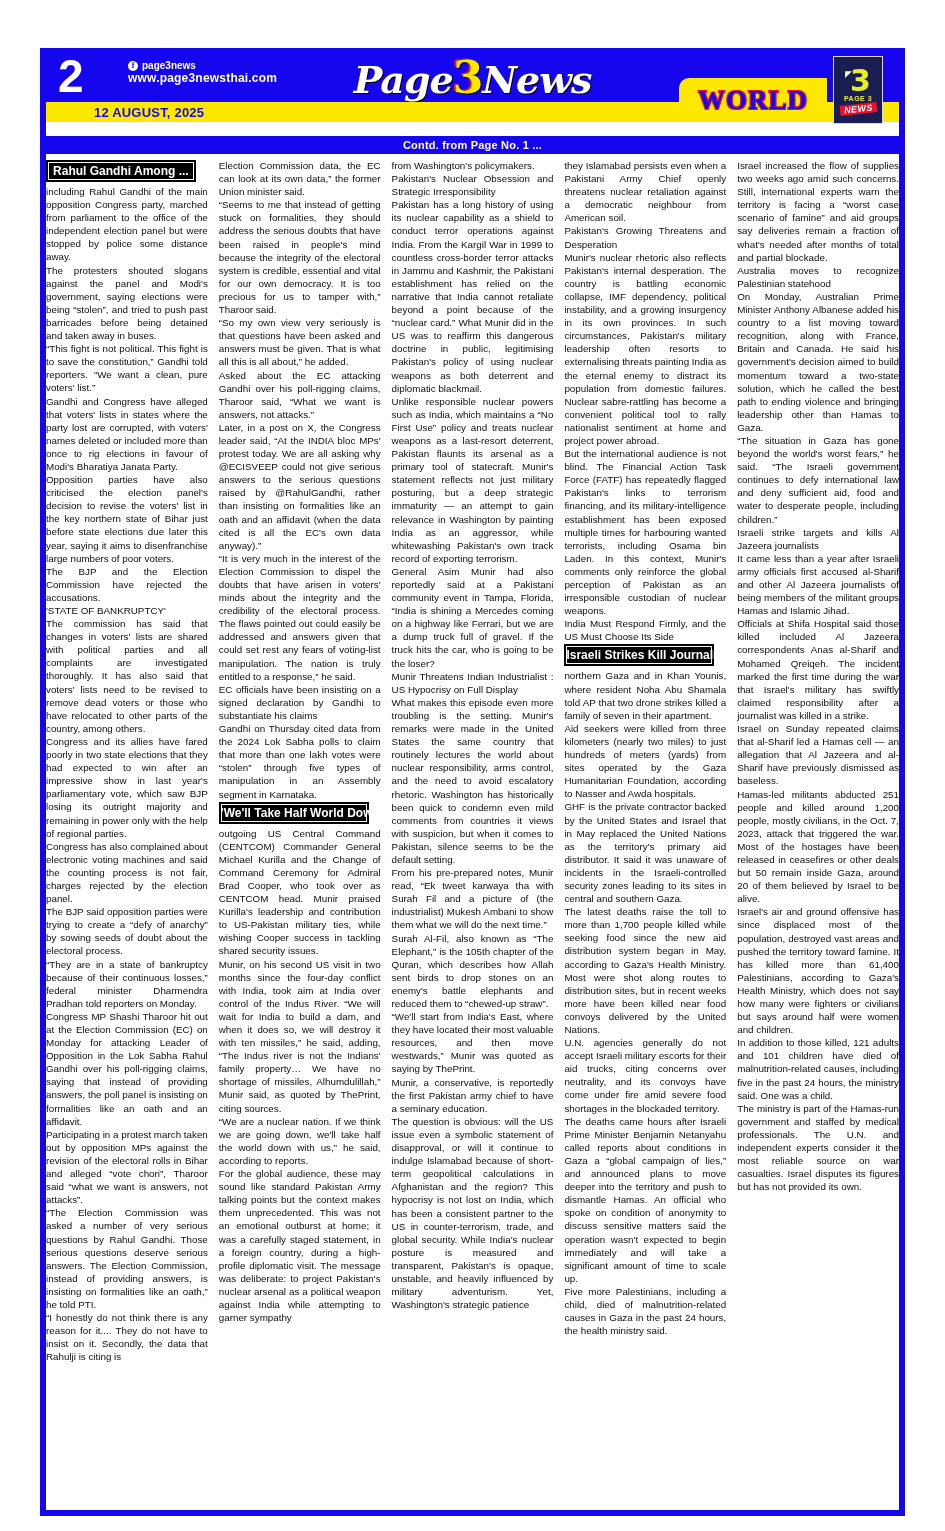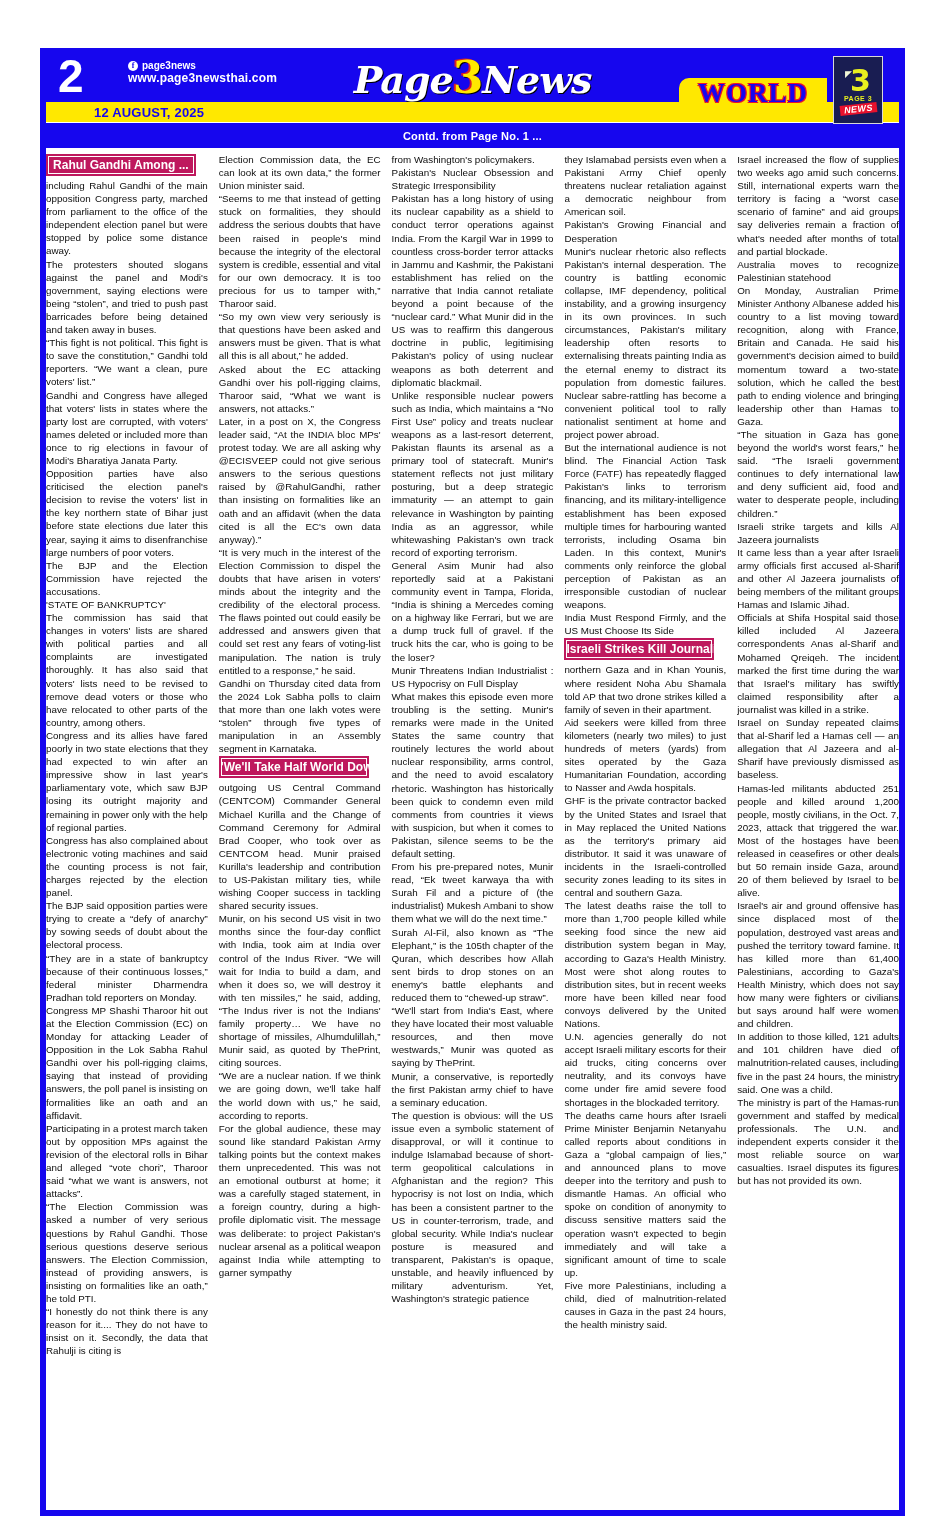--- a/index.html
+++ b/index.html
@@ -31,21 +31,21 @@
     font-size:38px;line-height:46px;color:#fff;letter-spacing:-1px;
     text-shadow:1px 1px 0 #000;
   }
   .masthead .m3{
     color:#ffe800;font-size:44px;font-style:normal;
     text-shadow:-2px -1px 0 #d81f26,1px 1px 0 #000;
   }
   .world-band{
     position:absolute;right:72px;top:24px;width:148px;height:44px;
     background:#ffe800;border-radius:10px 0 0 2px;
-    display:flex;justify-content:center;z-index:3;
+    display:flex;align-items:center;justify-content:center;z-index:3;
   }
   .world-label{
     font-family:"Liberation Serif",serif;font-weight:bold;font-size:27px;
     color:#1606ee;letter-spacing:1px;
     text-shadow:-1px -1px 0 #e8112d,1px -1px 0 #e8112d,-1px 1px 0 #e8112d,1px 1px 0 #e8112d;
   }
   .logo-box{
     position:absolute;right:16px;top:2px;width:48px;height:66px;background:#191d52;
     border:1px solid #d8d8d8;z-index:4;display:flex;flex-direction:column;
     align-items:center;justify-content:flex-start;
@@ -56,29 +56,29 @@
   }
   .logo-3::before{content:"◤";color:#f3f8d8;font-size:9px;vertical-align:14px;margin-right:-2px;}
   .logo-page3{color:#e8ef1f;font-size:7px;font-weight:bold;letter-spacing:0.5px;margin-top:-1px;}
   .logo-news{
     margin-top:2px;background:#e8112d;color:#fff;font-weight:bold;font-style:italic;
     font-size:9px;padding:0 4px;transform:rotate(-6deg);letter-spacing:0.5px;
   }
   .date-strip{position:relative;height:20px;background:#ffe800;display:flex;align-items:center;}
   .date-text{color:#1606ee;font-weight:bold;font-size:13px;padding-left:8px;letter-spacing:0.2px;margin-left:40px;}
   .contd-bar{
-    height:25px;background:#1606ee;margin-top:1px;display:flex;
+    height:18px;background:#1606ee;margin-top:14px;display:flex;
     align-items:center;justify-content:center;
   }
   .contd-text{color:#fff;font-weight:bold;font-size:11px;letter-spacing:0.2px;}
   
   .columns{display:flex;gap:11px;margin-top:5px;}
   .col{flex:1;min-width:0;}
   .headline-box{
-    background:#be185d;color:#fff;font-weight:bold;font-size:12px;line-height:14px;
+    background:#000000;color:#fff;font-weight:bold;font-size:12px;line-height:14px;
     text-align:center;padding:4px 2px;margin:1px 12px 3px 0;
     outline:1px solid #fff;outline-offset:-3px;white-space:nowrap;overflow:hidden;
   }
   .para{
     margin:0;font-size:9.8px;line-height:13.1px;text-align:justify;color:#0d0d0d;
   }
 </style>
 </head>
 <body>
 
@@ -132,20 +132,21 @@
         <p class="para">“The Election Commission was asked a number of very serious questions by Rahul Gandhi. Those serious questions deserve serious answers. The Election Commission, instead of providing answers, is insisting on formalities like an oath,” he told PTI.</p>
         <p class="para">“I honestly do not think there is any reason for it.... They do not have to insist on it. Secondly, the data that Rahulji is citing is</p>
       </div>
       <div class="col">
         <p class="para">Election Commission data, the EC can look at its own data,” the former Union minister said.</p>
         <p class="para">“Seems to me that instead of getting stuck on formalities, they should address the serious doubts that have been raised in people's mind because the integrity of the electoral system is credible, essential and vital for our own democracy. It is too precious for us to tamper with,” Tharoor said.</p>
         <p class="para">“So my own view very seriously is that questions have been asked and answers must be given. That is what all this is all about,” he added.</p>
         <p class="para">Asked about the EC attacking Gandhi over his poll-rigging claims, Tharoor said, “What we want is answers, not attacks.”</p>
         <p class="para">Later, in a post on X, the Congress leader said, “At the INDIA bloc MPs' protest today. We are all asking why @ECISVEEP could not give serious answers to the serious questions raised by @RahulGandhi, rather than insisting on formalities like an oath and an affidavit (when the data cited is all the EC's own data anyway).”</p>
         <p class="para">“It is very much in the interest of the Election Commission to dispel the doubts that have arisen in voters' minds about the integrity and the credibility of the electoral process. The flaws pointed out could easily be addressed and answers given that could set rest any fears of voting-list manipulation. The nation is truly entitled to a response,” he said.</p>
+        <p class="para">EC officials have been insisting on a signed declaration by Gandhi to substantiate his claims</p>
         <p class="para">Gandhi on Thursday cited data from the 2024 Lok Sabha polls to claim that more than one lakh votes were “stolen” through five types of manipulation in an Assembly segment in Karnataka.</p>
         <div class="headline-box">'We'll Take Half World Down ...</div>
         <p class="para">outgoing US Central Command (CENTCOM) Commander General Michael Kurilla and the Change of Command Ceremony for Admiral Brad Cooper, who took over as CENTCOM head. Munir praised Kurilla's leadership and contribution to US-Pakistan military ties, while wishing Cooper success in tackling shared security issues.</p>
         <p class="para">Munir, on his second US visit in two months since the four-day conflict with India, took aim at India over control of the Indus River. “We will wait for India to build a dam, and when it does so, we will destroy it with ten missiles,” he said, adding, “The Indus river is not the Indians' family property… We have no shortage of missiles, Alhumdulillah,” Munir said, as quoted by ThePrint, citing sources.</p>
         <p class="para">“We are a nuclear nation. If we think we are going down, we'll take half the world down with us,” he said, according to reports.</p>
         <p class="para">For the global audience, these may sound like standard Pakistan Army talking points but the context makes them unprecedented. This was not an emotional outburst at home; it was a carefully staged statement, in a foreign country, during a high-profile diplomatic visit. The message was deliberate: to project Pakistan's nuclear arsenal as a political weapon against India while attempting to garner sympathy</p>
       </div>
       <div class="col">
         <p class="para">from Washington's policymakers.</p>
         <p class="para">Pakistan's Nuclear Obsession and Strategic Irresponsibility</p>
@@ -155,21 +156,21 @@
         <p class="para">Munir Threatens Indian Industrialist : US Hypocrisy on Full Display</p>
         <p class="para">What makes this episode even more troubling is the setting. Munir's remarks were made in the United States the same country that routinely lectures the world about nuclear responsibility, arms control, and the need to avoid escalatory rhetoric. Washington has historically been quick to condemn even mild comments from countries it views with suspicion, but when it comes to Pakistan, silence seems to be the default setting.</p>
         <p class="para">From his pre-prepared notes, Munir read, “Ek tweet karwaya tha with Surah Fil and a picture of (the industrialist) Mukesh Ambani to show them what we will do the next time.”</p>
         <p class="para">Surah Al-Fil, also known as “The Elephant,” is the 105th chapter of the Quran, which describes how Allah sent birds to drop stones on an enemy's battle elephants and reduced them to “chewed-up straw”.</p>
         <p class="para">“We'll start from India's East, where they have located their most valuable resources, and then move westwards,” Munir was quoted as saying by ThePrint.</p>
         <p class="para">Munir, a conservative, is reportedly the first Pakistan army chief to have a seminary education.</p>
         <p class="para">The question is obvious: will the US issue even a symbolic statement of disapproval, or will it continue to indulge Islamabad because of short-term geopolitical calculations in Afghanistan and the region? This hypocrisy is not lost on India, which has been a consistent partner to the US in counter-terrorism, trade, and global security. While India's nuclear posture is measured and transparent, Pakistan's is opaque, unstable, and heavily influenced by military adventurism. Yet, Washington's strategic patience</p>
       </div>
       <div class="col">
         <p class="para">they Islamabad persists even when a Pakistani Army Chief openly threatens nuclear retaliation against a democratic neighbour from American soil.</p>
-        <p class="para">Pakistan's Growing Financial and Desperation</p>
+        <p class="para">Pakistan's Growing Threatens and Desperation</p>
         <p class="para">Munir's nuclear rhetoric also reflects Pakistan's internal desperation. The country is battling economic collapse, IMF dependency, political instability, and a growing insurgency in its own provinces. In such circumstances, Pakistan's military leadership often resorts to externalising threats painting India as the eternal enemy to distract its population from domestic failures. Nuclear sabre-rattling has become a convenient political tool to rally nationalist sentiment at home and project power abroad.</p>
         <p class="para">But the international audience is not blind. The Financial Action Task Force (FATF) has repeatedly flagged Pakistan's links to terrorism financing, and its military-intelligence establishment has been exposed multiple times for harbouring wanted terrorists, including Osama bin Laden. In this context, Munir's comments only reinforce the global perception of Pakistan as an irresponsible custodian of nuclear weapons.</p>
         <p class="para">India Must Respond Firmly, and the US Must Choose Its Side</p>
         <div class="headline-box">Israeli Strikes Kill Journalists ...</div>
         <p class="para">northern Gaza and in Khan Younis, where resident Noha Abu Shamala told AP that two drone strikes killed a family of seven in their apartment.</p>
         <p class="para">Aid seekers were killed from three kilometers (nearly two miles) to just hundreds of meters (yards) from sites operated by the Gaza Humanitarian Foundation, according to Nasser and Awda hospitals.</p>
         <p class="para">GHF is the private contractor backed by the United States and Israel that in May replaced the United Nations as the territory's primary aid distributor. It said it was unaware of incidents in the Israeli-controlled security zones leading to its sites in central and southern Gaza.</p>
         <p class="para">The latest deaths raise the toll to more than 1,700 people killed while seeking food since the new aid distribution system began in May, according to Gaza's Health Ministry. Most were shot along routes to distribution sites, but in recent weeks more have been killed near food convoys delivered by the United Nations.</p>
         <p class="para">U.N. agencies generally do not accept Israeli military escorts for their aid trucks, citing concerns over neutrality, and its convoys have come under fire amid severe food shortages in the blockaded territory.</p>
         <p class="para">The deaths came hours after Israeli Prime Minister Benjamin Netanyahu called reports about conditions in Gaza a “global campaign of lies,” and announced plans to move deeper into the territory and push to dismantle Hamas. An official who spoke on condition of anonymity to discuss sensitive matters said the operation wasn't expected to begin immediately and will take a significant amount of time to scale up.</p>

